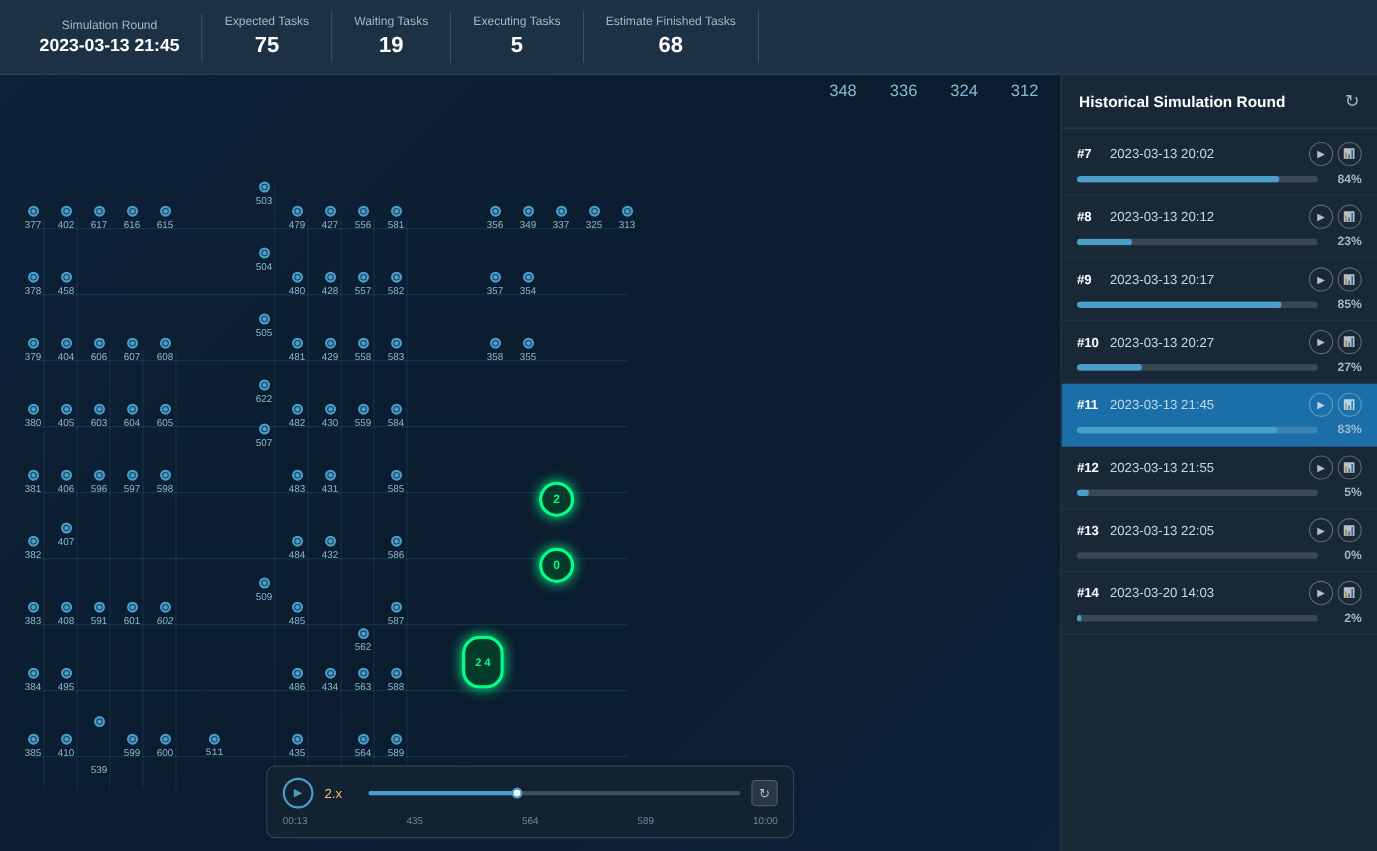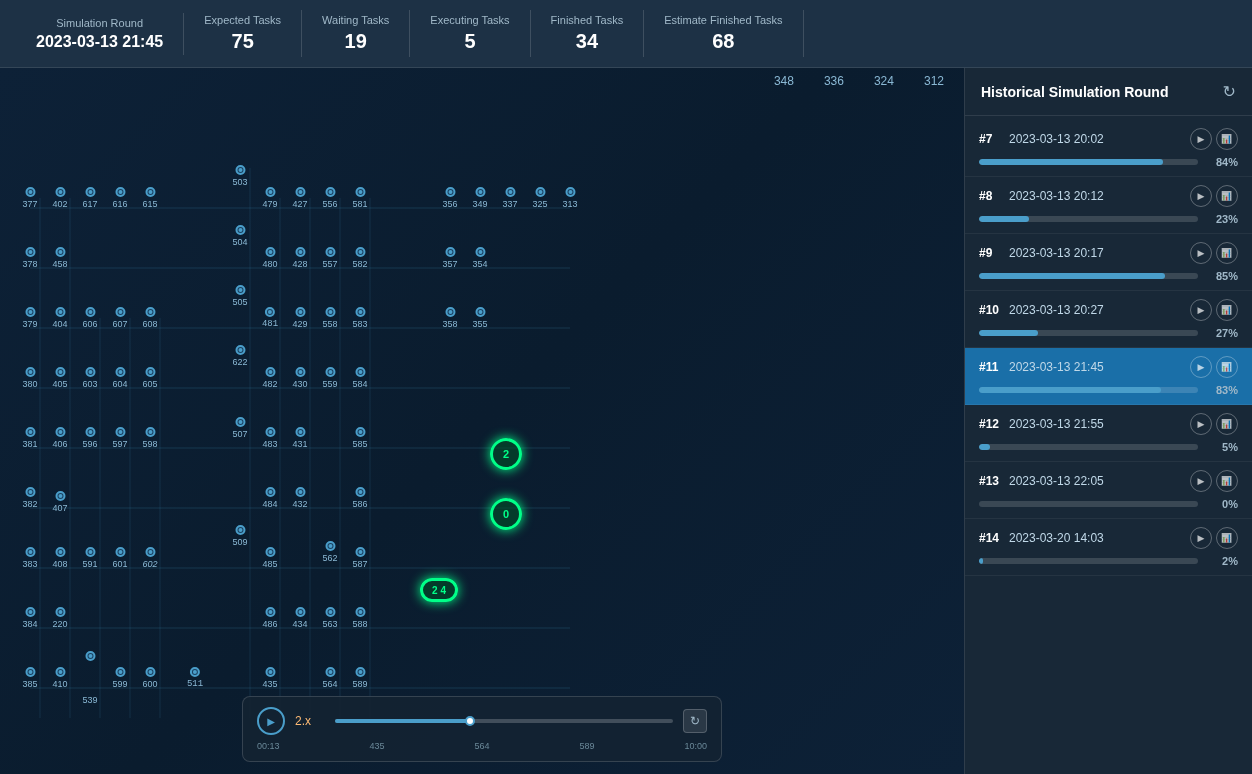--- a/index.html
+++ b/index.html
@@ -300,21 +300,21 @@
     
     .map-top-labels {
       position: absolute;
       top: 0;
       left: 0;
       right: 0;
       display: flex;
       justify-content: flex-end;
       padding: 6px 20px 0 0;
       gap: 30px;
-      font-size: 12px;
+      font-size: 15px;
       color: #8ab8d4;
     }
   </style>
 </head>
 <body>
 
 <div class="stats-bar">
   <div class="stat-item">
     <span class="stat-label">Simulation Round</span>
     <span class="stat-value date">2023-03-13 21:45</span>
@@ -325,24 +325,20 @@
   </div>
   <div class="stat-item">
     <span class="stat-label">Waiting Tasks</span>
     <span class="stat-value">19</span>
   </div>
   <div class="stat-item">
     <span class="stat-label">Executing Tasks</span>
     <span class="stat-value">5</span>
   </div>
   <div class="stat-item">
-    <span class="stat-label">Finished Tasks</span>
-    <span class="stat-value">34</span>
-  </div>
-  <div class="stat-item">
     <span class="stat-label">Estimate Finished Tasks</span>
     <span class="stat-value">68</span>
   </div>
 </div>
 
 <div class="main-content">
 
   <div class="map-area">
 
     <div class="map-top-labels">
@@ -490,21 +486,21 @@
           <div class="node-label">607</div>
         </div>
         <div class="node" style="left: 150px; top: 250px; transform: translate(-50%, -50%);">
           <div class="node-circle"></div>
           <div class="node-label">608</div>
         </div>
         <div class="node" style="left: 240px; top: 228px; transform: translate(-50%, -50%);">
           <div class="node-circle"></div>
           <div class="node-label">505</div>
         </div>
-        <div class="node" style="left: 270px; top: 250px; transform: translate(-50%, -50%); font-family: Liberation Mono, monospace;">
+        <div class="node" style="left: 270px; top: 250px; transform: translate(-50%, -50%);">
           <div class="node-circle"></div>
           <div class="node-label">481</div>
         </div>
         <div class="node" style="left: 300px; top: 250px; transform: translate(-50%, -50%);">
           <div class="node-circle"></div>
           <div class="node-label">429</div>
         </div>
         <div class="node" style="left: 330px; top: 250px; transform: translate(-50%, -50%);">
           <div class="node-circle"></div>
           <div class="node-label">558</div>
@@ -574,41 +570,41 @@
           <div class="node-label">596</div>
         </div>
         <div class="node" style="left: 120px; top: 370px; transform: translate(-50%, -50%);">
           <div class="node-circle"></div>
           <div class="node-label">597</div>
         </div>
         <div class="node" style="left: 150px; top: 370px; transform: translate(-50%, -50%);">
           <div class="node-circle"></div>
           <div class="node-label">598</div>
         </div>
-        <div class="node" style="left: 240px; top: 360px; transform: translate(-50%, -50%);">
+        <div class="node" style="left: 240px; top: 328px; transform: translate(-50%, -50%);">
           <div class="node-circle"></div>
           <div class="node-label">507</div>
         </div>
         <div class="node" style="left: 270px; top: 370px; transform: translate(-50%, -50%);">
           <div class="node-circle"></div>
           <div class="node-label">483</div>
         </div>
         <div class="node" style="left: 300px; top: 370px; transform: translate(-50%, -50%);">
           <div class="node-circle"></div>
           <div class="node-label">431</div>
         </div>
         <div class="node" style="left: 360px; top: 370px; transform: translate(-50%, -50%);">
           <div class="node-circle"></div>
           <div class="node-label">585</div>
         </div>
         <div class="node" style="left: 30px; top: 430px; transform: translate(-50%, -50%);">
           <div class="node-circle"></div>
           <div class="node-label">382</div>
         </div>
-        <div class="node" style="left: 60px; top: 434px; transform: translate(-50%, -50%); align-items: center;">
+        <div class="node" style="left: 60px; top: 418px; transform: translate(-50%, -50%); align-items: center;">
           <div class="node-circle"></div>
           <div class="node-label">407</div>
         </div>
         <div class="node" style="left: 270px; top: 430px; transform: translate(-50%, -50%);">
           <div class="node-circle"></div>
           <div class="node-label">484</div>
         </div>
         <div class="node" style="left: 300px; top: 430px; transform: translate(-50%, -50%);">
           <div class="node-circle"></div>
           <div class="node-label">432</div>
@@ -638,35 +634,35 @@
           <div class="node-label">602</div>
         </div>
         <div class="node" style="left: 240px; top: 468px; transform: translate(-50%, -50%);">
           <div class="node-circle"></div>
           <div class="node-label">509</div>
         </div>
         <div class="node" style="left: 270px; top: 490px; transform: translate(-50%, -50%);">
           <div class="node-circle"></div>
           <div class="node-label">485</div>
         </div>
-        <div class="node" style="left: 330px; top: 484px; transform: translate(-50%, -50%);">
+        <div class="node" style="left: 330px; top: 514px; transform: translate(-50%, -50%);">
           <div class="node-circle"></div>
           <div class="node-label">562</div>
         </div>
         <div class="node" style="left: 360px; top: 490px; transform: translate(-50%, -50%);">
           <div class="node-circle"></div>
           <div class="node-label">587</div>
         </div>
         <div class="node" style="left: 30px; top: 550px; transform: translate(-50%, -50%);">
           <div class="node-circle"></div>
           <div class="node-label">384</div>
         </div>
         <div class="node" style="left: 60px; top: 550px; transform: translate(-50%, -50%);">
           <div class="node-circle"></div>
-          <div class="node-label">220</div>
+          <div class="node-label">495</div>
         </div>
         <div class="node" style="left: 270px; top: 550px; transform: translate(-50%, -50%);">
           <div class="node-circle"></div>
           <div class="node-label">486</div>
         </div>
         <div class="node" style="left: 300px; top: 550px; transform: translate(-50%, -50%);">
           <div class="node-circle"></div>
           <div class="node-label">434</div>
         </div>
         <div class="node" style="left: 330px; top: 550px; transform: translate(-50%, -50%);">
@@ -715,21 +711,21 @@
         </div>
       </div>
 
     <div style="position:absolute; left:490px; top:370px; display:flex; flex-direction:column; align-items:center; cursor:pointer;">
       <div style="width:32px; height:32px; border-radius:50%; border:3px solid #00ff88; background:rgba(0,80,40,0.6); display:flex; align-items:center; justify-content:center; box-shadow:0 0 12px #00ff88; font-size:11px; font-weight:bold; color:#00ff88;">2</div>
     </div>
     <div style="position:absolute; left:490px; top:430px; display:flex; flex-direction:column; align-items:center; cursor:pointer;">
       <div style="width:32px; height:32px; border-radius:50%; border:3px solid #00ff88; background:rgba(0,80,40,0.6); display:flex; align-items:center; justify-content:center; box-shadow:0 0 12px #00ff88; font-size:11px; font-weight:bold; color:#00ff88;">0</div>
     </div>
     <div style="position:absolute; left:420px; top:510px; display:flex; flex-direction:column; align-items:center; cursor:pointer;">
-      <div style="width:38px; height:24px; border-radius:16px; border:3px solid #00ff88; background:rgba(0,80,40,0.6); display:flex; align-items:center; justify-content:center; box-shadow:0 0 12px #00ff88; font-size:10px; font-weight:bold; color:#00ff88;">2 4</div>
+      <div style="width:38px; height:48px; border-radius:16px; border:3px solid #00ff88; background:rgba(0,80,40,0.6); display:flex; align-items:center; justify-content:center; box-shadow:0 0 12px #00ff88; font-size:10px; font-weight:bold; color:#00ff88;">2 4</div>
     </div>
 
     <div class="playback-bar">
       <div class="playback-controls">
         <button class="play-btn">
           <span>▶</span>
         </button>
         <span class="speed-label">2.x</span>
         <div class="timeline">
           <div class="timeline-fill"></div>

